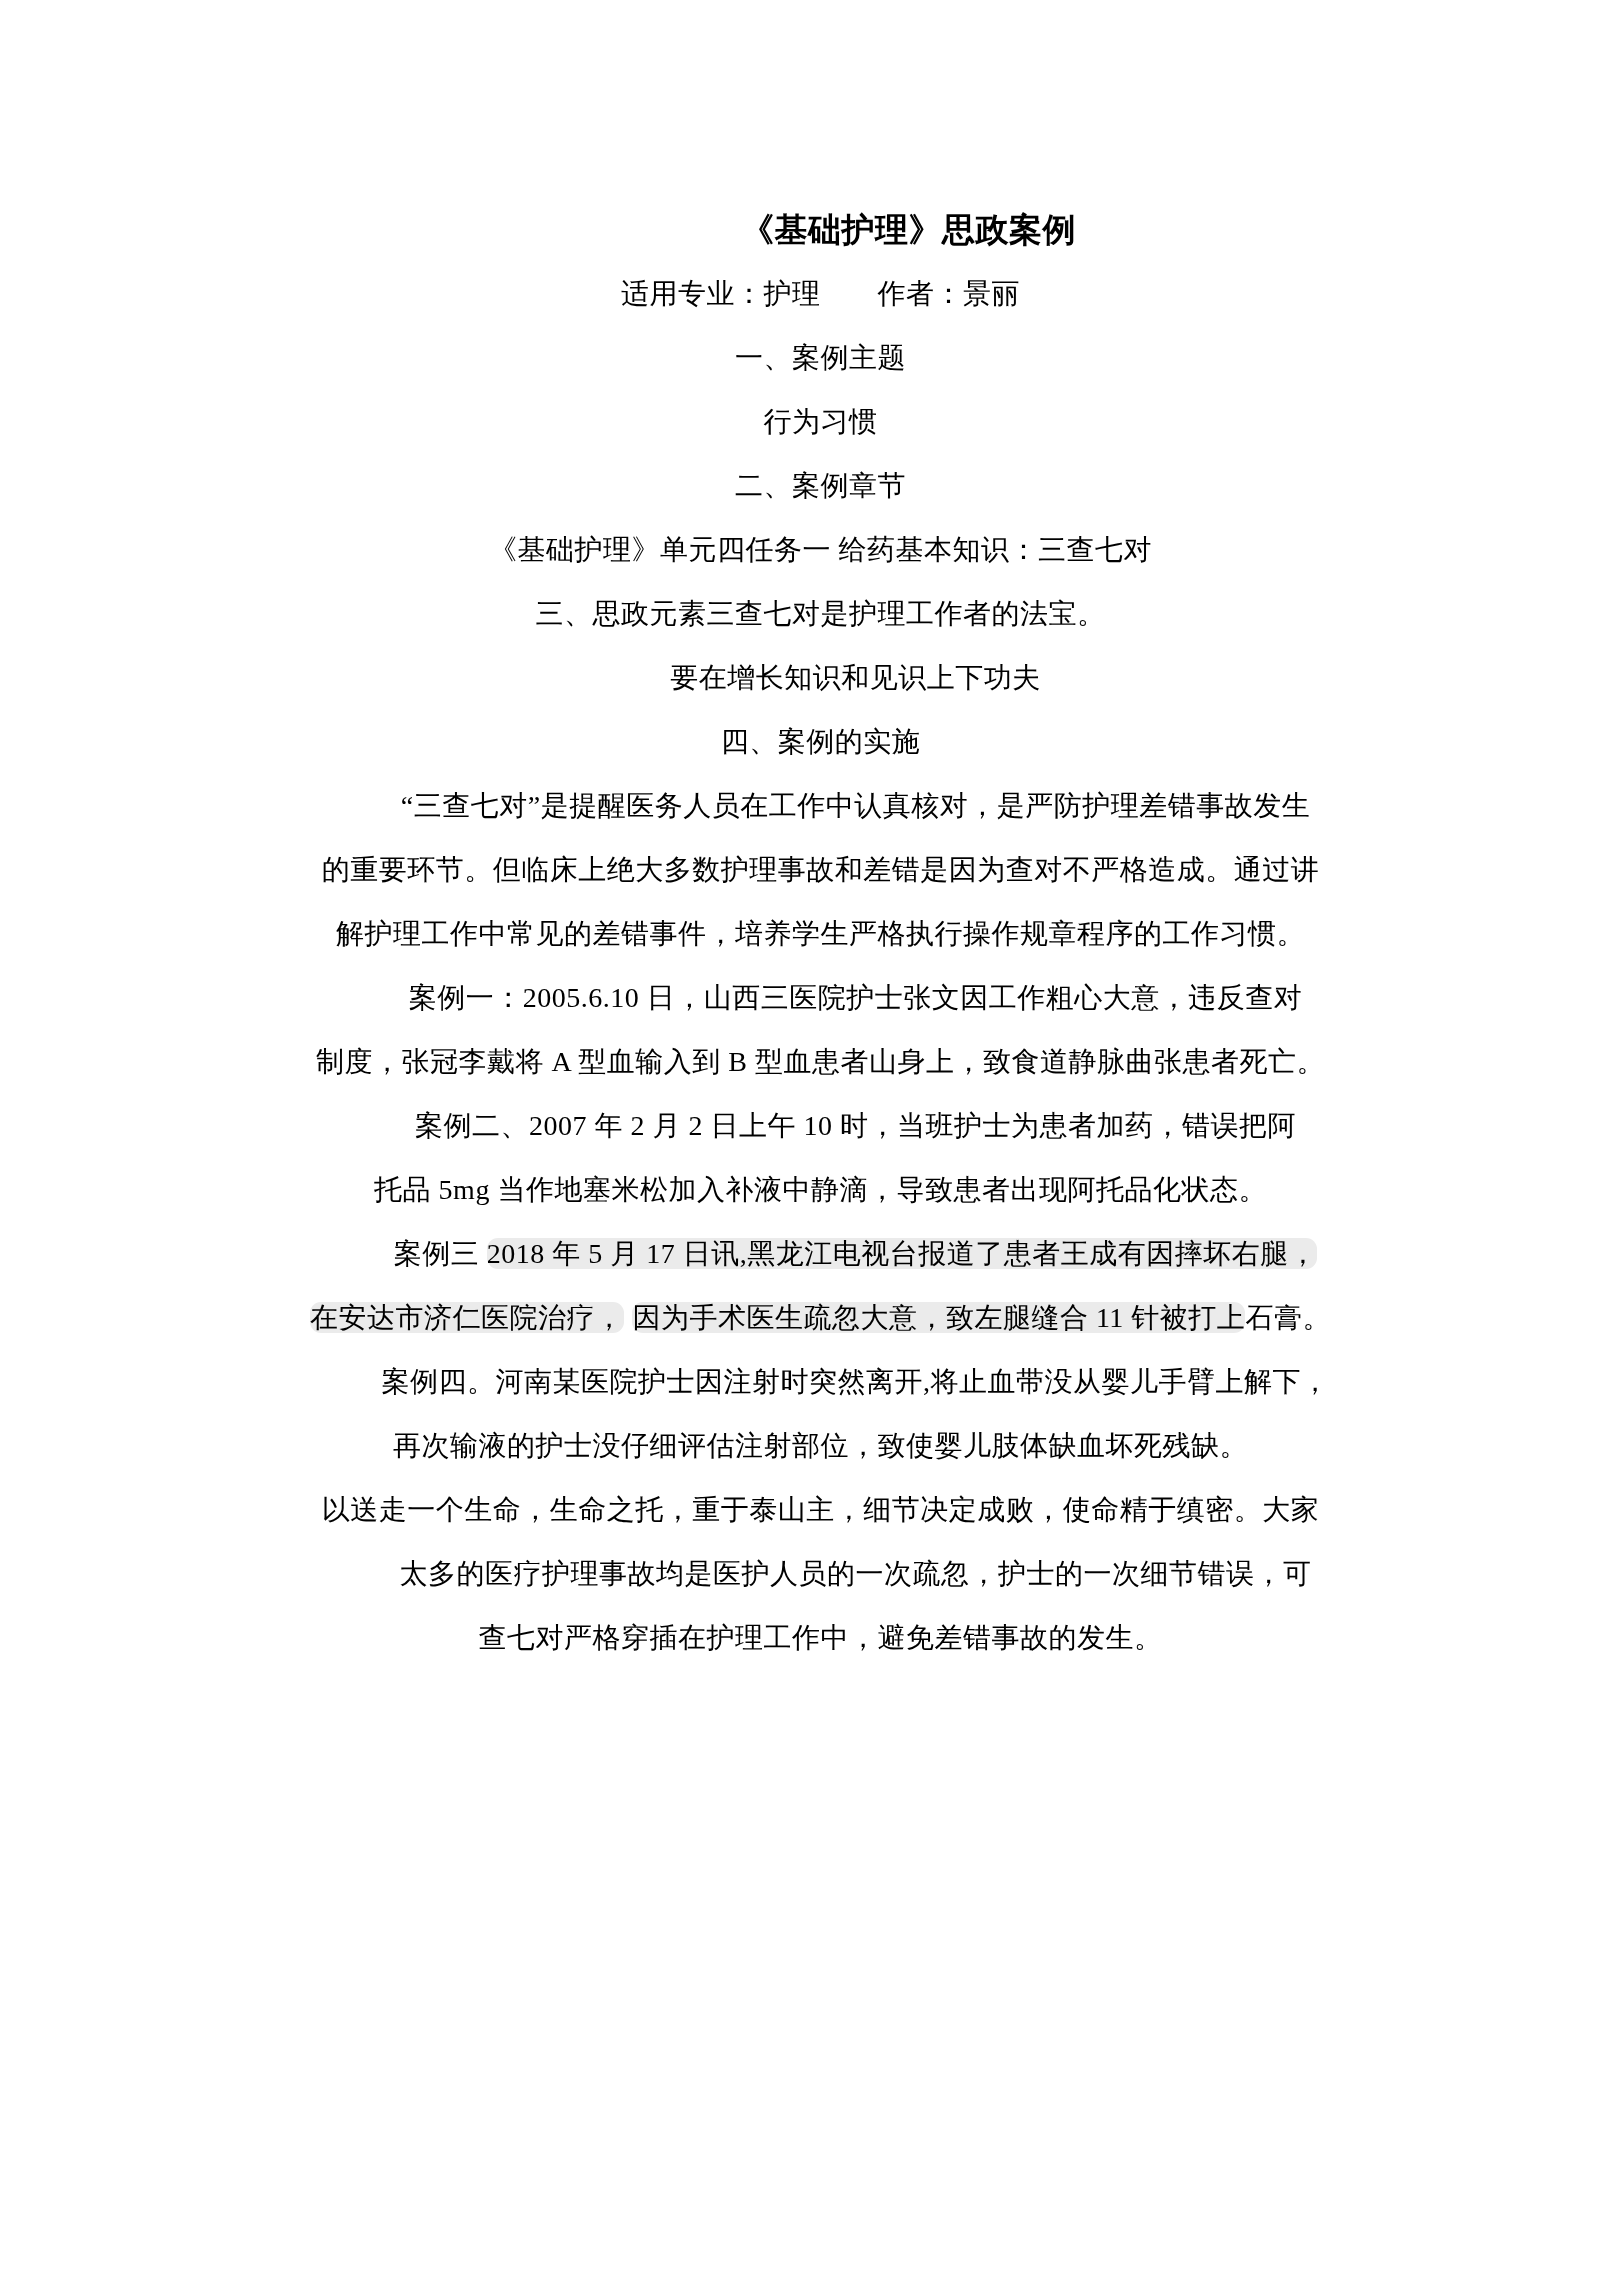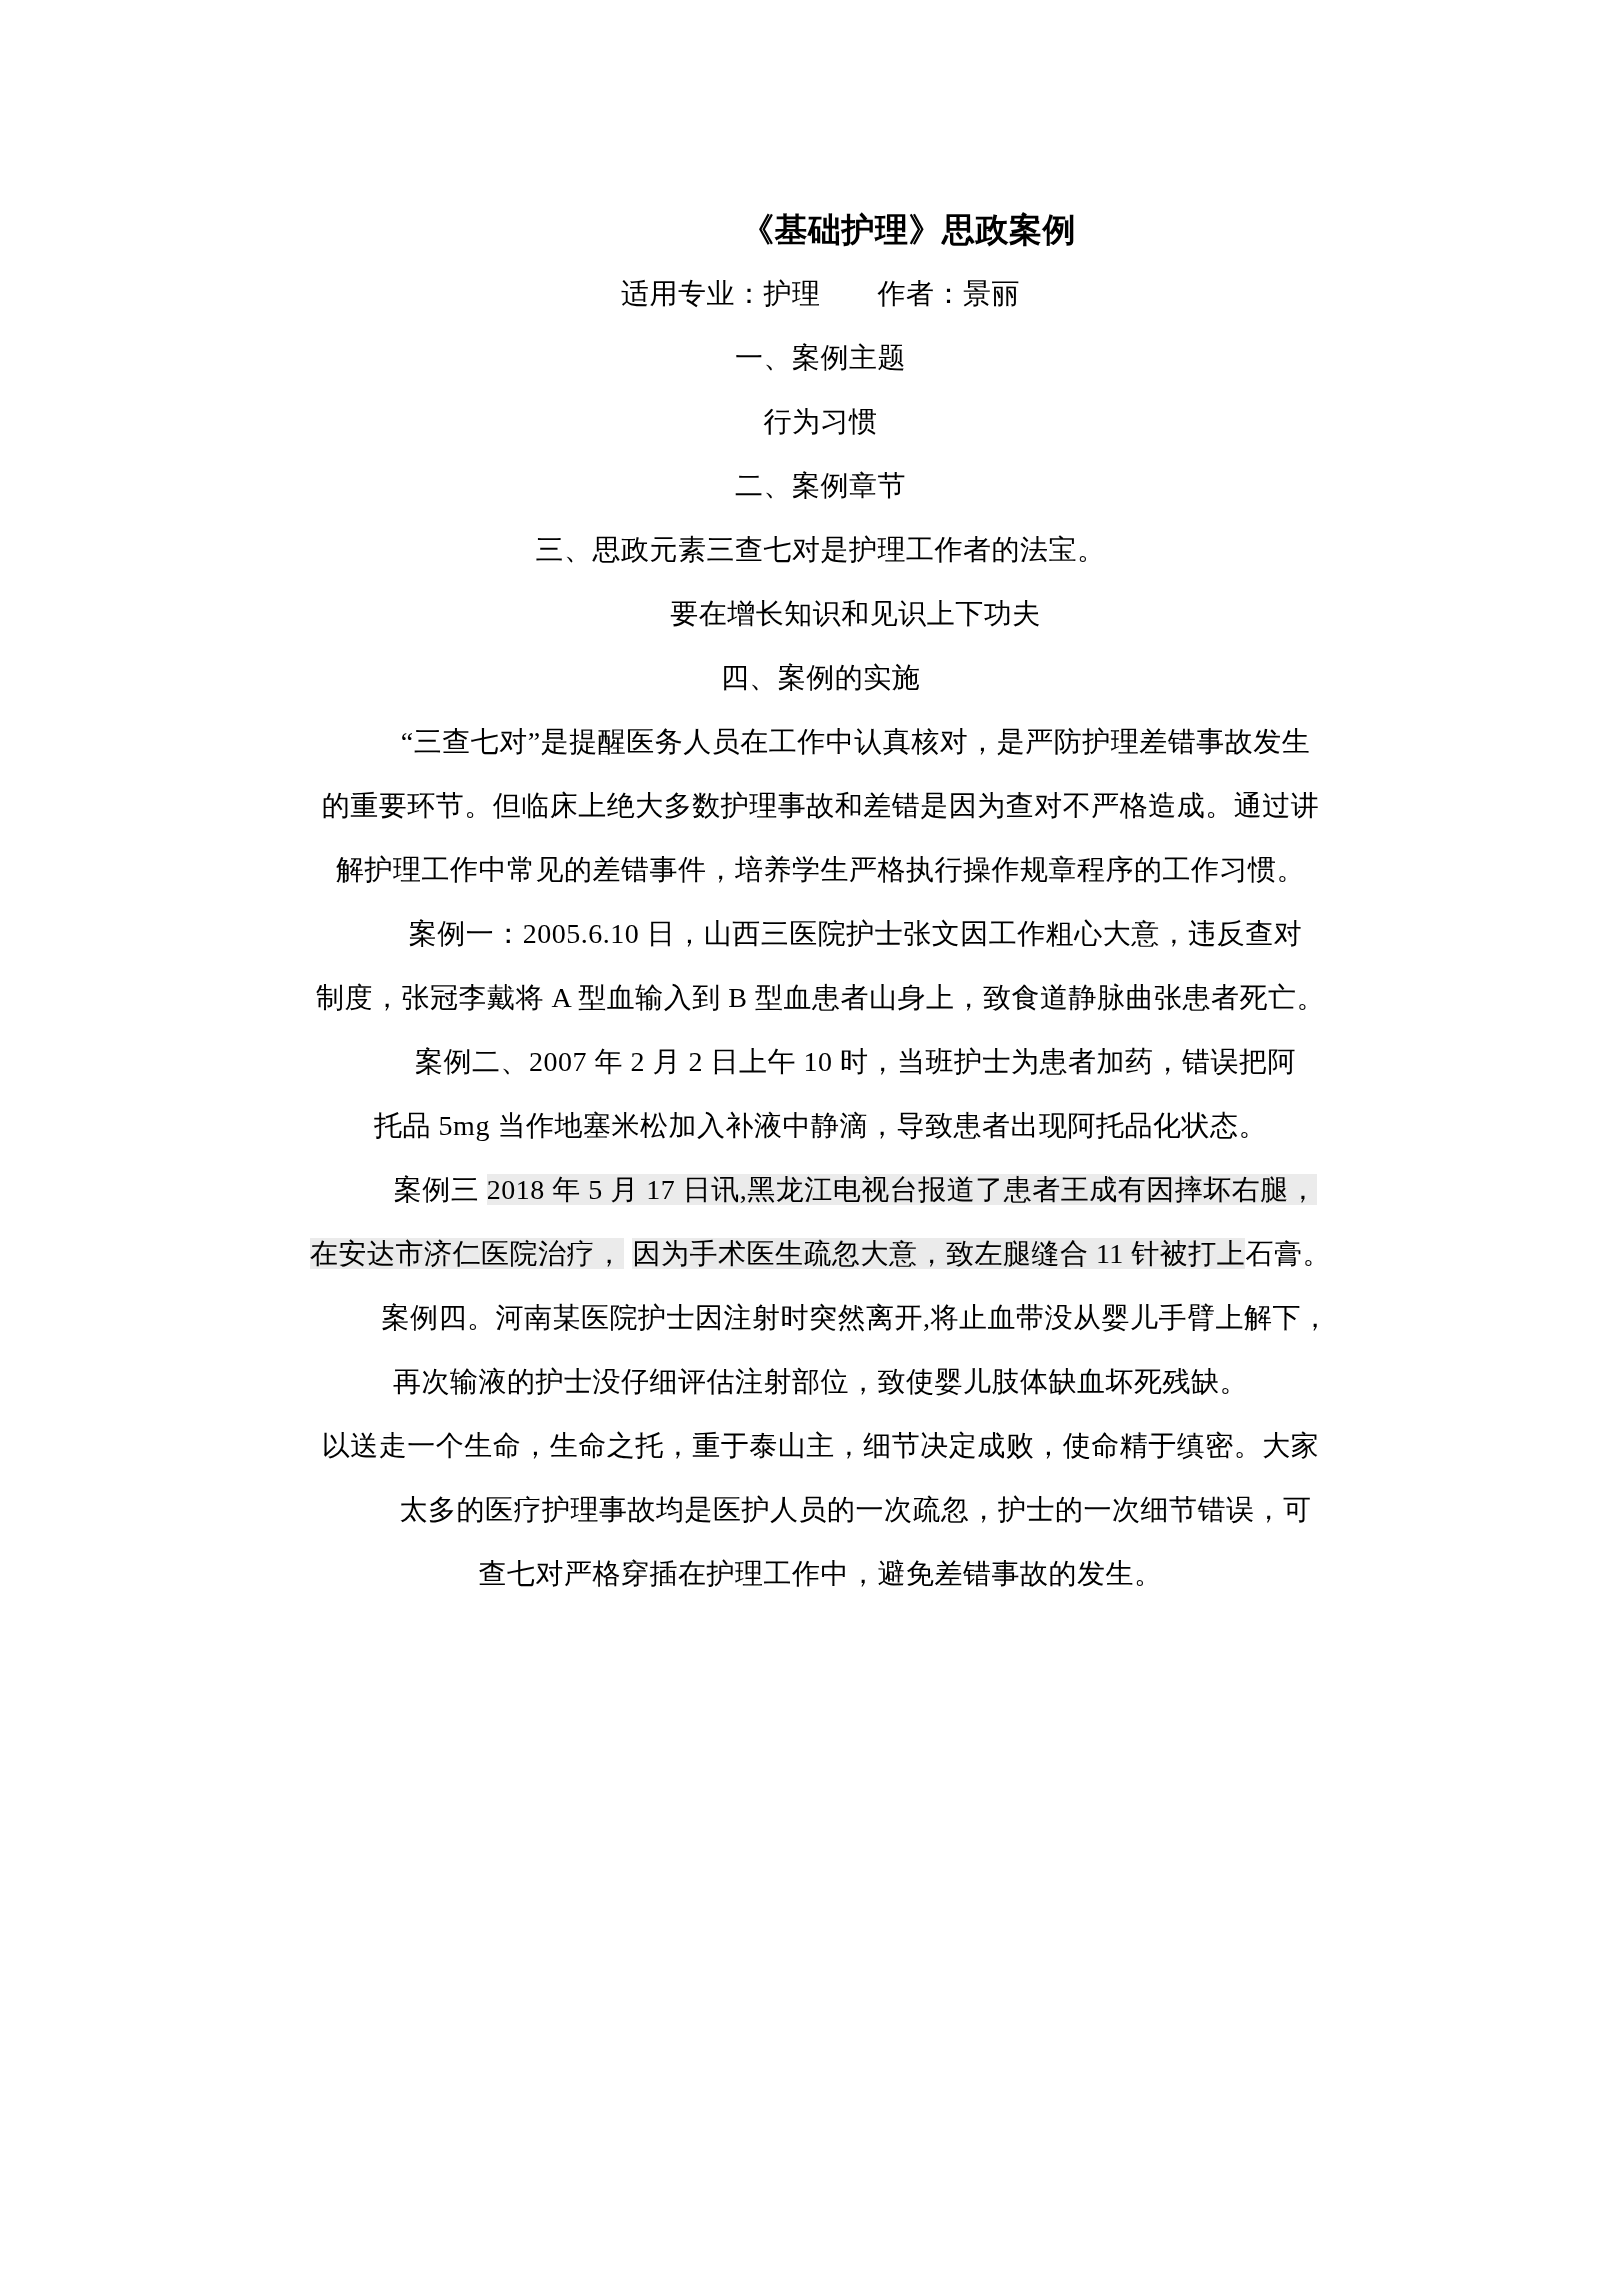--- a/index.html
+++ b/index.html
@@ -32,34 +32,36 @@
   .title-line {
     font-weight: bold;
     font-size: 33px;
     padding-left: 176px;
   }
   .indent {
     padding-left: 70px;
   }
   .hl {
     background: var(--hl, #ebebeb);
+    border-radius: 11px;
   }
   .hl-gap {
     margin-left: 8.8px;
   }
 </style>
 </head>
 <body>
 
 <div class="doc">
   <div class="line title-line">《基础护理》思政案例</div>
   <div class="line">适用专业：护理　　作者：景丽</div>
   <div class="line">一、案例主题</div>
   <div class="line">行为习惯</div>
   <div class="line">二、案例章节</div>
+  <div class="line">《基础护理》单元四任务一 给药基本知识：三查七对</div>
   <div class="line">三、思政元素三查七对是护理工作者的法宝。</div>
   <div class="line indent">要在增长知识和见识上下功夫</div>
   <div class="line">四、案例的实施</div>
 
   <div class="line indent">“三查七对”是提醒医务人员在工作中认真核对，是严防护理差错事故发生</div>
   <div class="line">的重要环节。但临床上绝大多数护理事故和差错是因为查对不严格造成。通过讲</div>
   <div class="line">解护理工作中常见的差错事件，培养学生严格执行操作规章程序的工作习惯。</div>
 
   <div class="line indent">案例一：2005.6.10 日，山西三医院护士张文因工作粗心大意，违反查对</div>
   <div class="line">制度，张冠李戴将 A 型血输入到 B 型血患者山身上，致食道静脉曲张患者死亡。</div>

